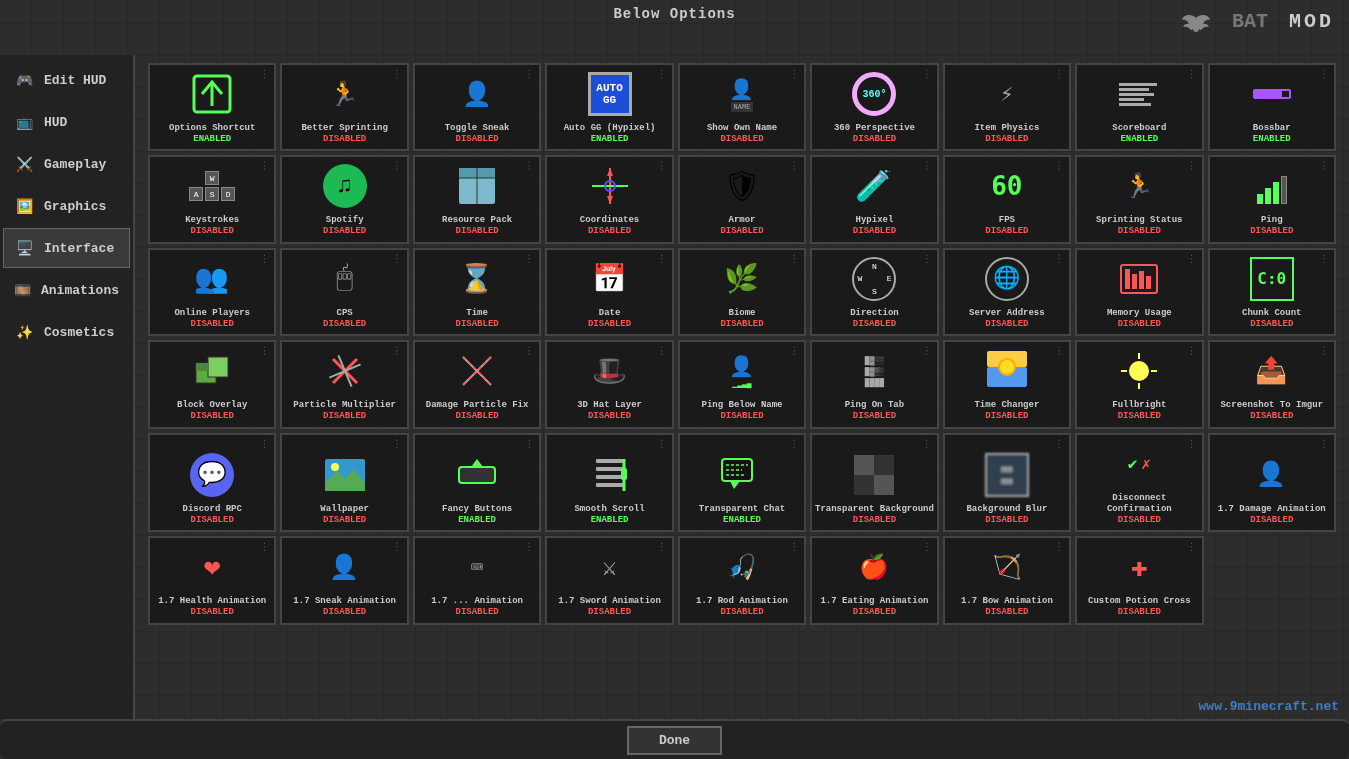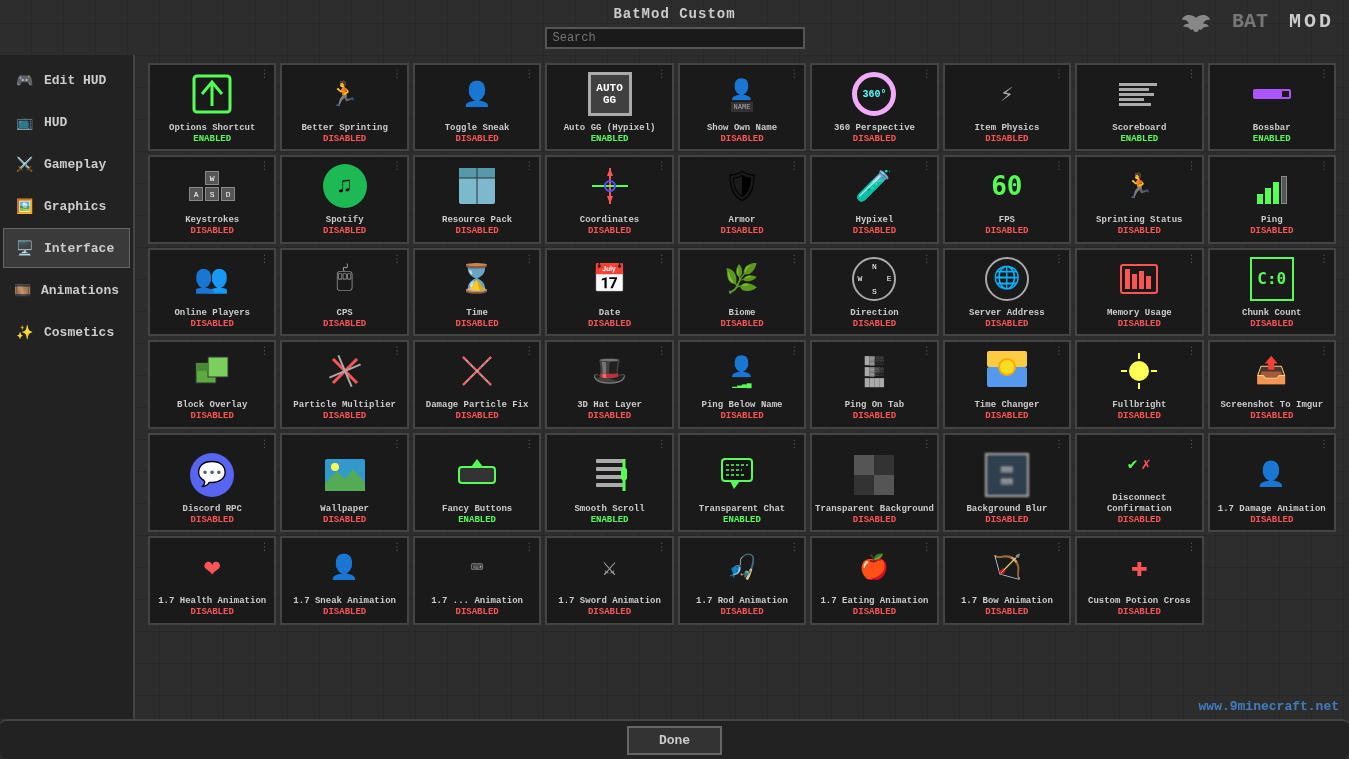--- a/index.html
+++ b/index.html
@@ -253,24 +253,21 @@
       width: 44px;
       height: 44px;
     }
   </style>
 </head>
 <body>
 
 <div class="bg"></div>
 
 <div class="header">
-  <div class="title">BatMod Custom</div>
-  <div class="search-bar">
-    <input type="text" placeholder="Search" style="">
-  </div>
+  <div class="title">Below Options</div>
 </div>
 
 <div class="branding">
   <svg class="bat-icon" viewBox="0 0 30 30">
     <path d="M15 8 C10 3, 2 5, 1 10 C4 9, 7 11, 8 14 C6 13, 3 14, 2 17 C5 16, 8 17, 10 20 L15 18 L20 20 C22 17, 25 16, 28 17 C27 14, 24 13, 22 14 C23 11, 26 9, 29 10 C28 5, 20 3, 15 8Z" fill="#888"></path>
     <ellipse cx="15" cy="18" rx="3" ry="4" fill="#888"></ellipse>
   </svg>
   <span class="brand-bat">BAT</span>
     <span class="brand-text">MOD</span>
 </div>
@@ -332,21 +329,21 @@
     <span class="dots">⋮</span>
     <div class="mod-icon">
           <div style="width:44px;height:44px;display:flex;align-items:center;justify-content:center;font-size:24px;">👤</div>
         </div>
     <div class="mod-name">Toggle Sneak</div>
     <div class="mod-status disabled">DISABLED</div>
   </div>
       <div class="mod-card">
     <span class="dots">⋮</span>
     <div class="mod-icon">
-          <div style="background:#404040;border:3px solid #aaa;width:44px;height:44px;display:flex;align-items:center;justify-content:center;font-size:11px;font-weight:bold;color:#fff;line-height:1.1;text-align:center;">AUTO<br>GG</div>
+          <div style="background:#1d4ed8;border:3px solid #aaa;width:44px;height:44px;display:flex;align-items:center;justify-content:center;font-size:11px;font-weight:bold;color:#fff;line-height:1.1;text-align:center;">AUTO<br>GG</div>
         </div>
     <div class="mod-name">Auto GG (Hypixel)</div>
     <div class="mod-status enabled">ENABLED</div>
   </div>
       <div class="mod-card">
     <span class="dots">⋮</span>
     <div class="mod-icon">
           <div style="width:44px;height:44px;display:flex;flex-direction:column;align-items:center;justify-content:center;">
             <div style="font-size:20px;">👤</div>
             <div style="font-size:7px;color:#aaa;background:#333;padding:1px 3px;">NAME</div>

